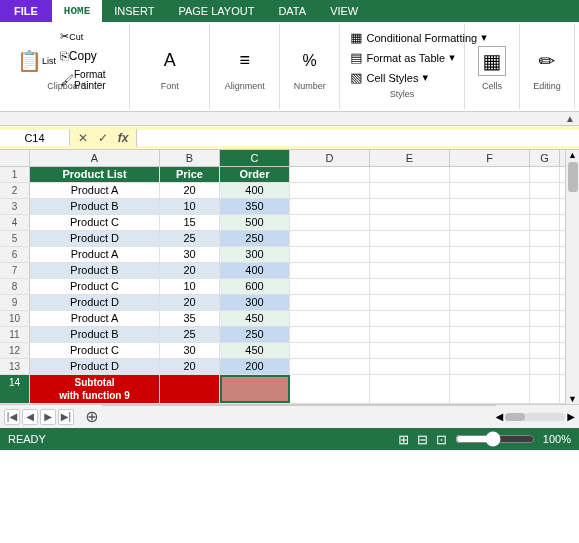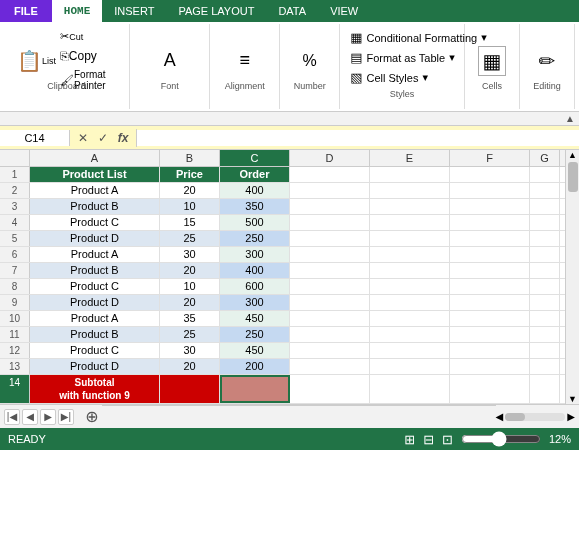--- a/index.html
+++ b/index.html
@@ -379,15 +379,15 @@
   </div>
 </div>
 
 <div class="status-bar">
   <span>READY</span>
   <div class="status-right">
     <span class="status-icon">⊞</span>
     <span class="status-icon">⊟</span>
     <span class="status-icon">⊡</span>
     <input type="range" min="10" max="200" value="100" class="zoom-slider" style="">
-    <span>12%</span>
+    <span>100%</span>
   </div>
 </div>
 
 </body></html>

